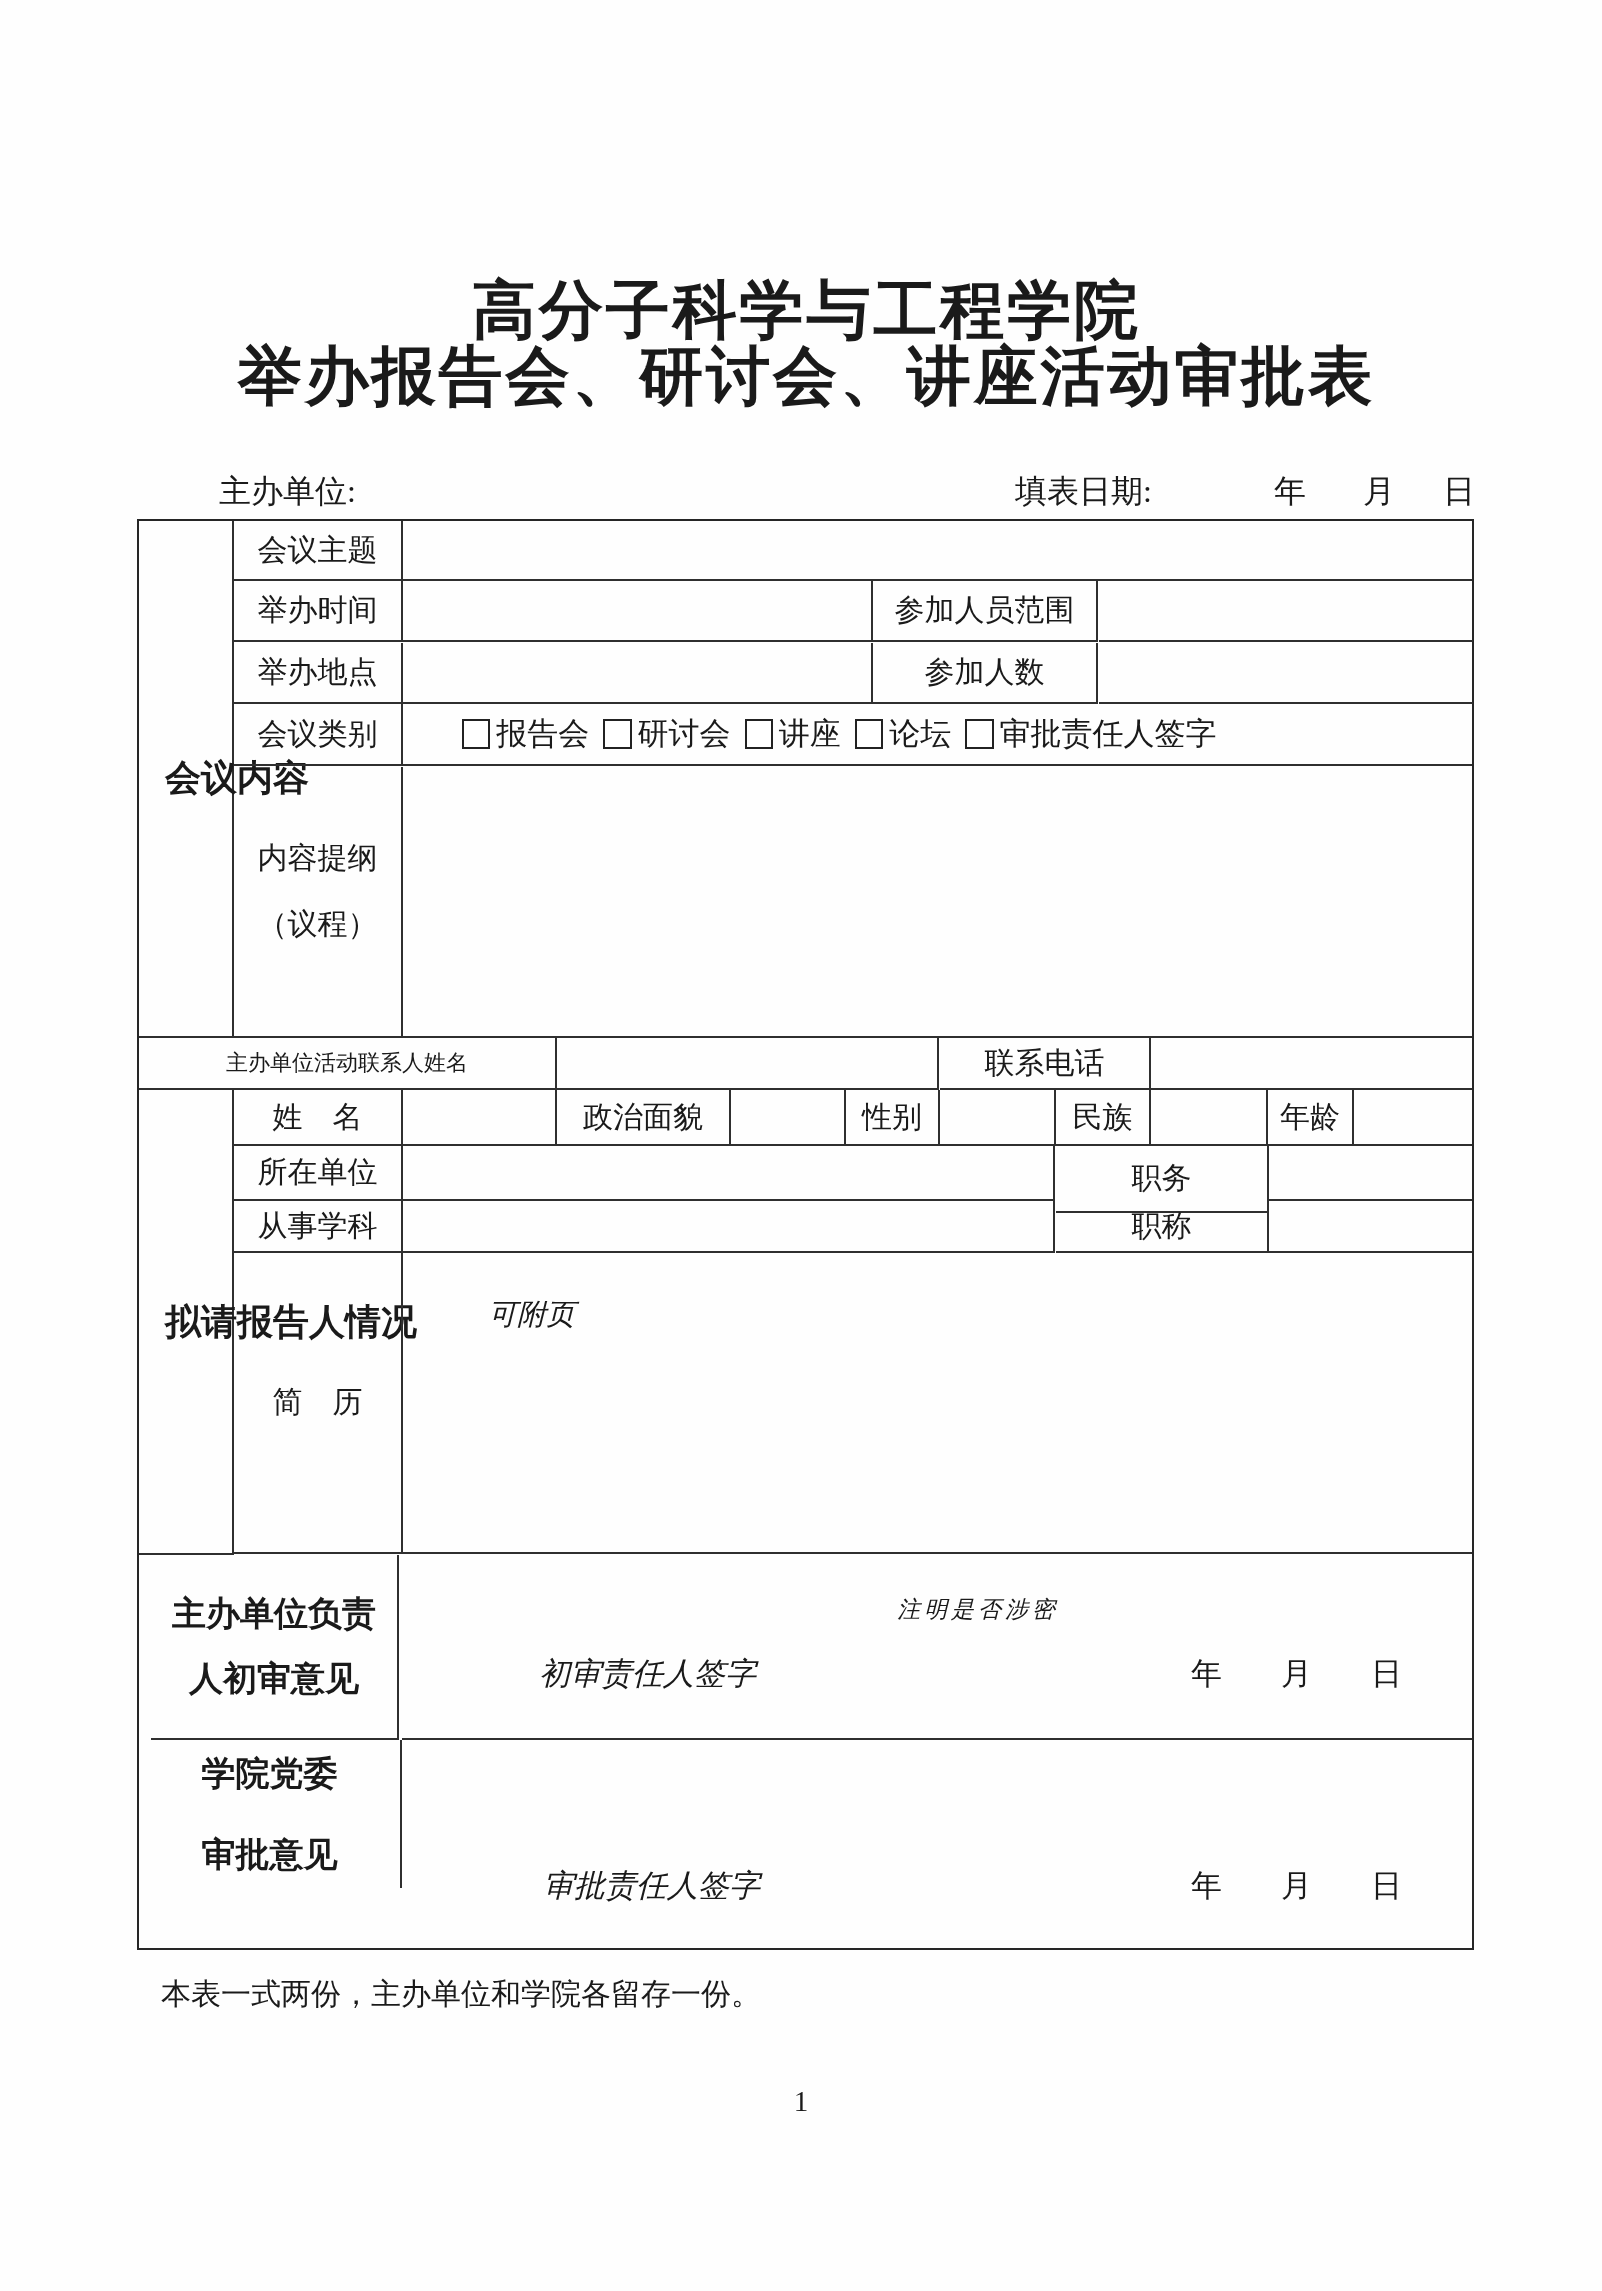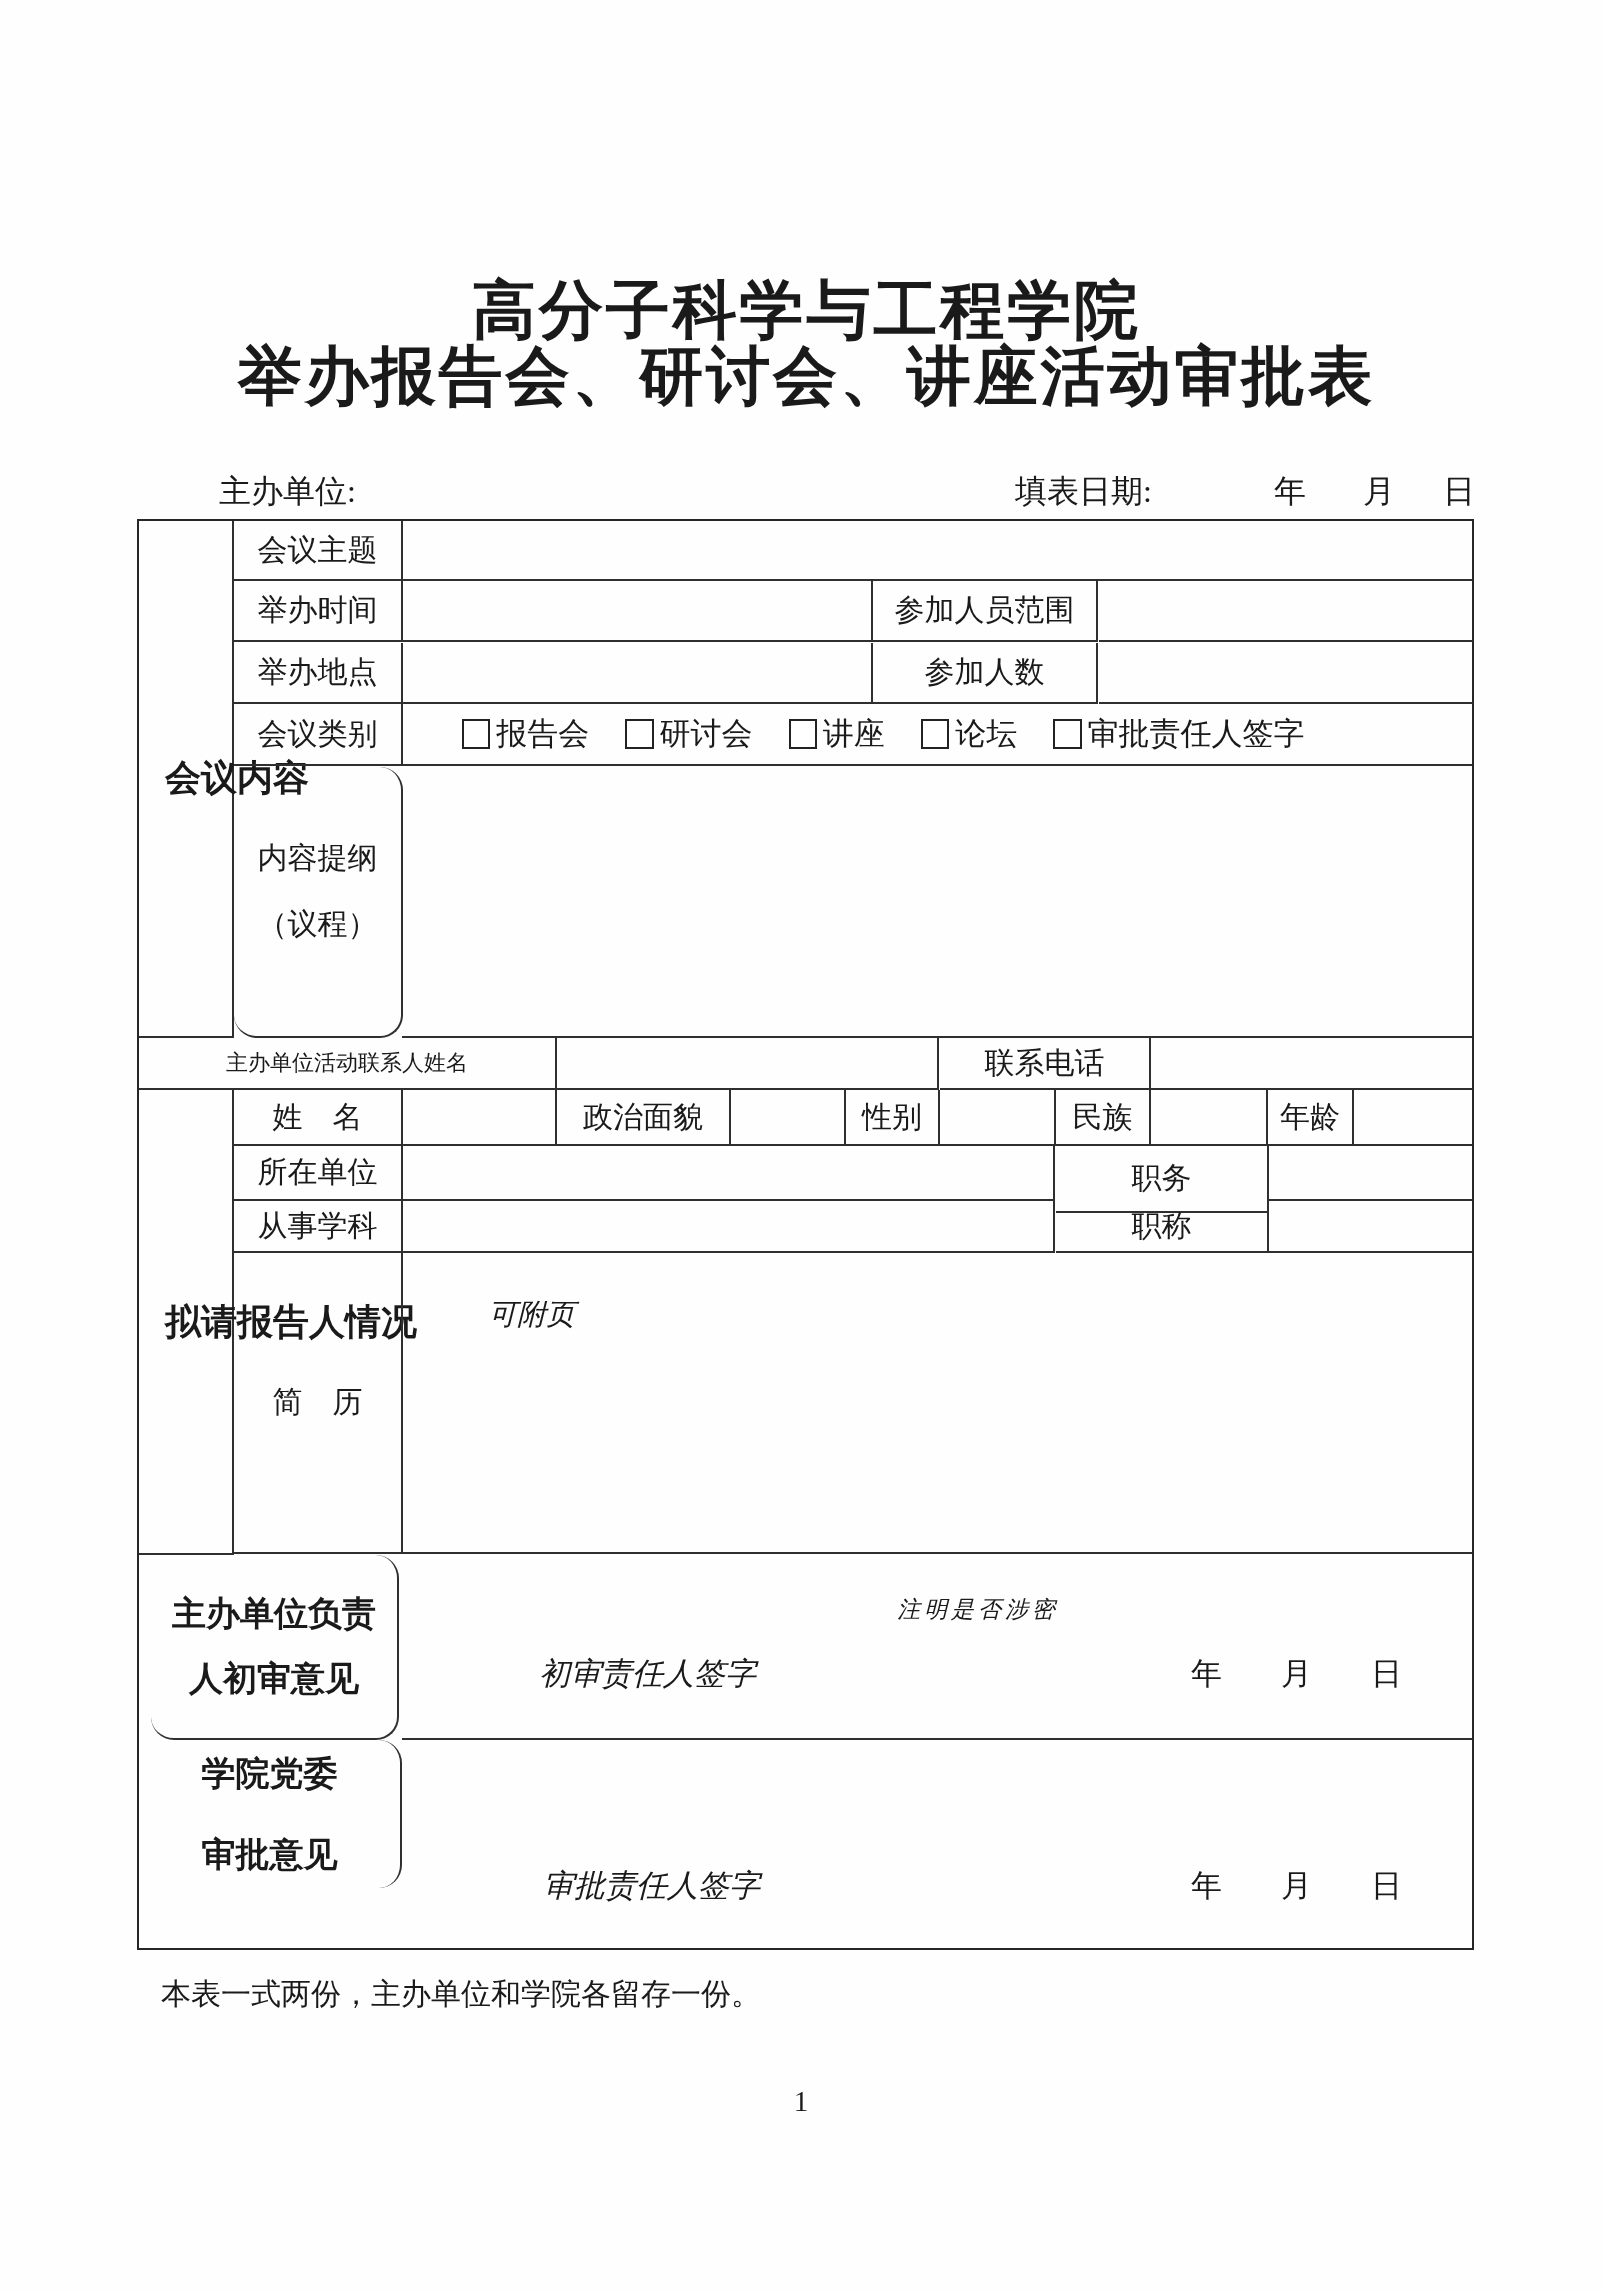--- a/index.html
+++ b/index.html
@@ -22,22 +22,22 @@
   .cell{
     position:absolute;box-sizing:border-box;display:flex;
     align-items:center;justify-content:center;
     font-size:30px;white-space:nowrap;
   }
   .br{border-right:2px solid #2f2f2f;}
   .bb{border-bottom:2px solid #2f2f2f;}
   .vhead{font-weight:bold;}
   .vtext{width:41px;word-break:break-all;line-height:61px;text-align:center;
          font-size:36px;font-weight:bold;letter-spacing:0;}
-  .stack{display:flex;flex-direction:column;align-items:center;justify-content:center;border-radius:23px;}
-  .opts{justify-content:flex-start;padding-left:60px;gap:36px;}
+  .stack{display:flex;flex-direction:column;align-items:center;justify-content:center;}
+  .opts{justify-content:flex-start;padding-left:60px;gap:14px;}
   .opt{display:inline-flex;align-items:center;}
   .cbox{display:inline-block;width:24.4px;height:26px;border:2px solid #222;
         margin-right:5.9px;background:#fff;flex:0 0 auto;}
   .opt-label{font-size:31px;}
   .resume-note{position:absolute;left:86px;top:43px;font-size:29px;
                font-style:italic;font-family:"Liberation Serif","DejaVu Serif",serif;}
   .seclabel{font-weight:bold;font-size:34px;line-height:46px;}
   .secrecy-note{position:absolute;left:calc(50% + 41px);transform:translateX(-50%);
                 top:39px;font-size:23px;font-style:italic;letter-spacing:3.9px;}
   .sign-row{position:absolute;left:137px;right:70px;display:flex;align-items:center;

